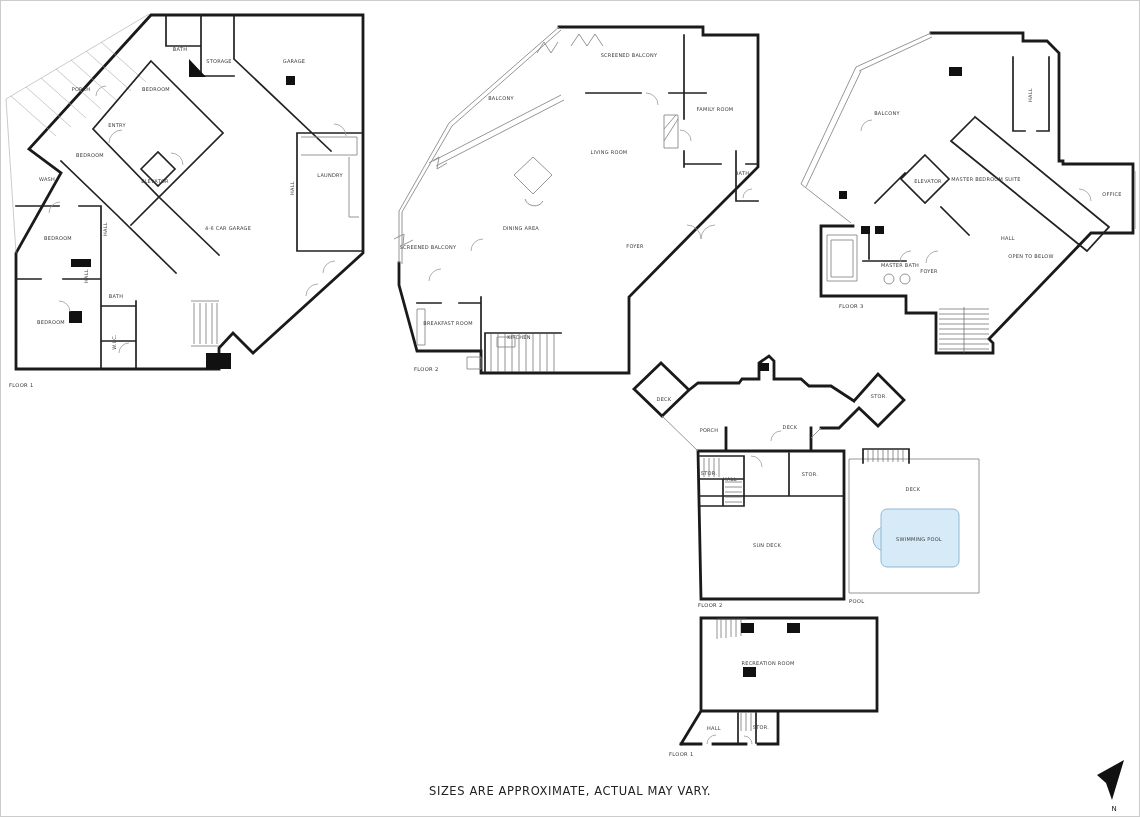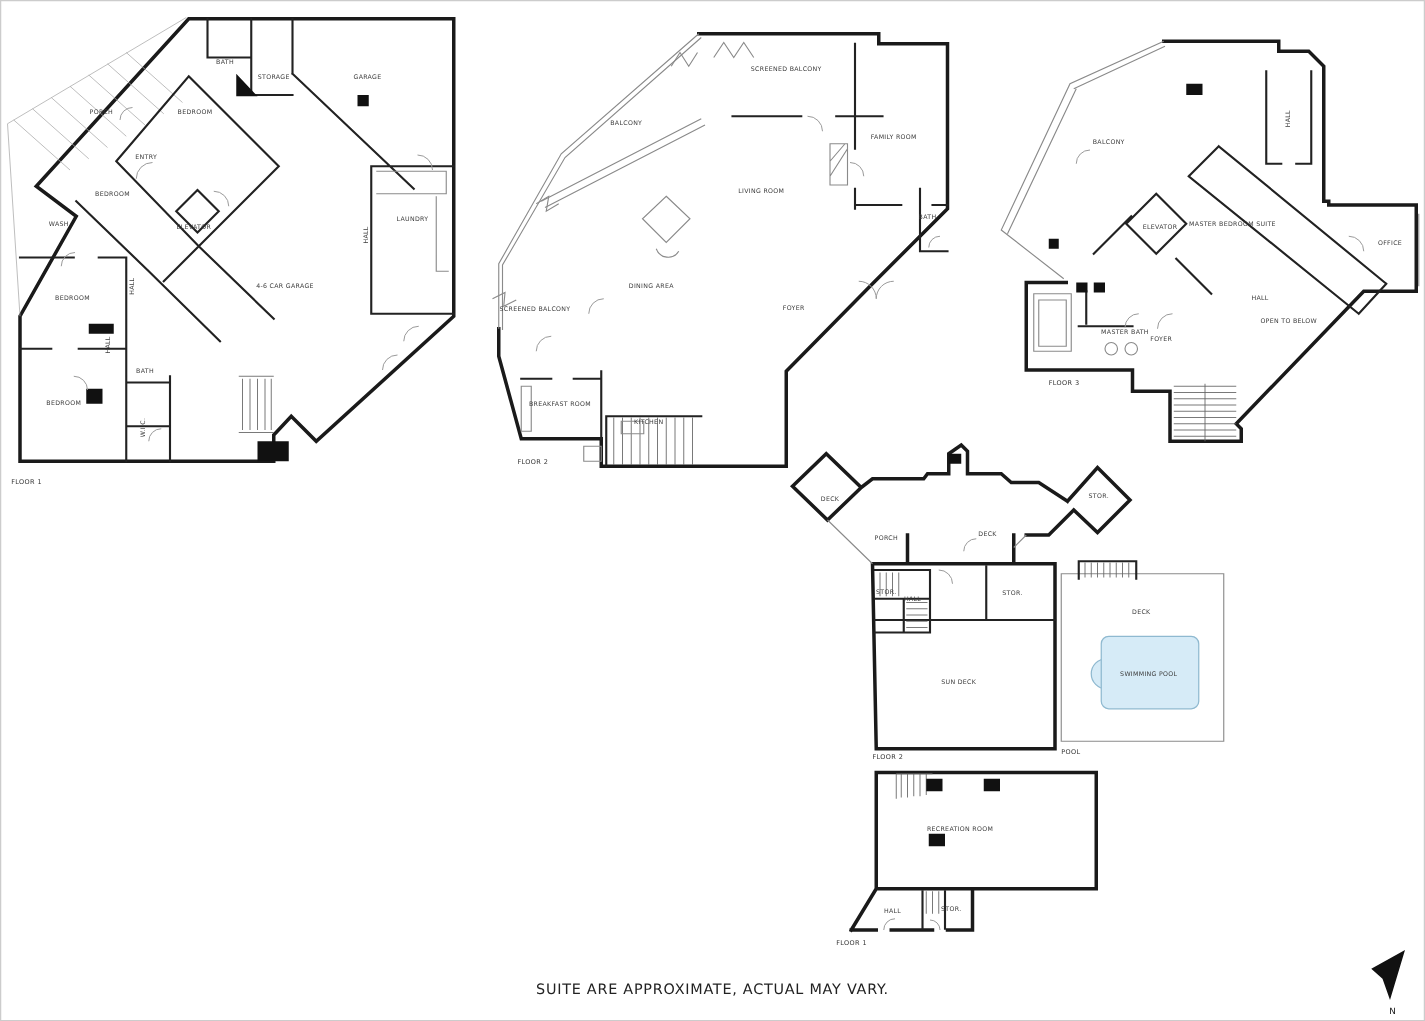--- a/index.html
+++ b/index.html
@@ -178,14 +178,14 @@
     <text class="lbl" x="760" y="728">STOR.</text>
     <text class="flbl" x="668" y="755">FLOOR 1</text>
   </g>
 
   <g>
     <polygon class="solid" points="1123,759 1111,799 1105,782 1096,774"></polygon>
     <text x="1113" y="810" text-anchor="middle" style="font-size:7px;fill:#111;font-family:'DejaVu Sans','Liberation Sans',sans-serif;">N</text>
   </g>
 </svg>
 
-<div id="footer">SUITE ARE APPROXIMATE, ACTUAL MAY VARY.</div>
+<div id="footer">SIZES ARE APPROXIMATE, ACTUAL MAY VARY.</div>
 </div>
 
 </body></html>

